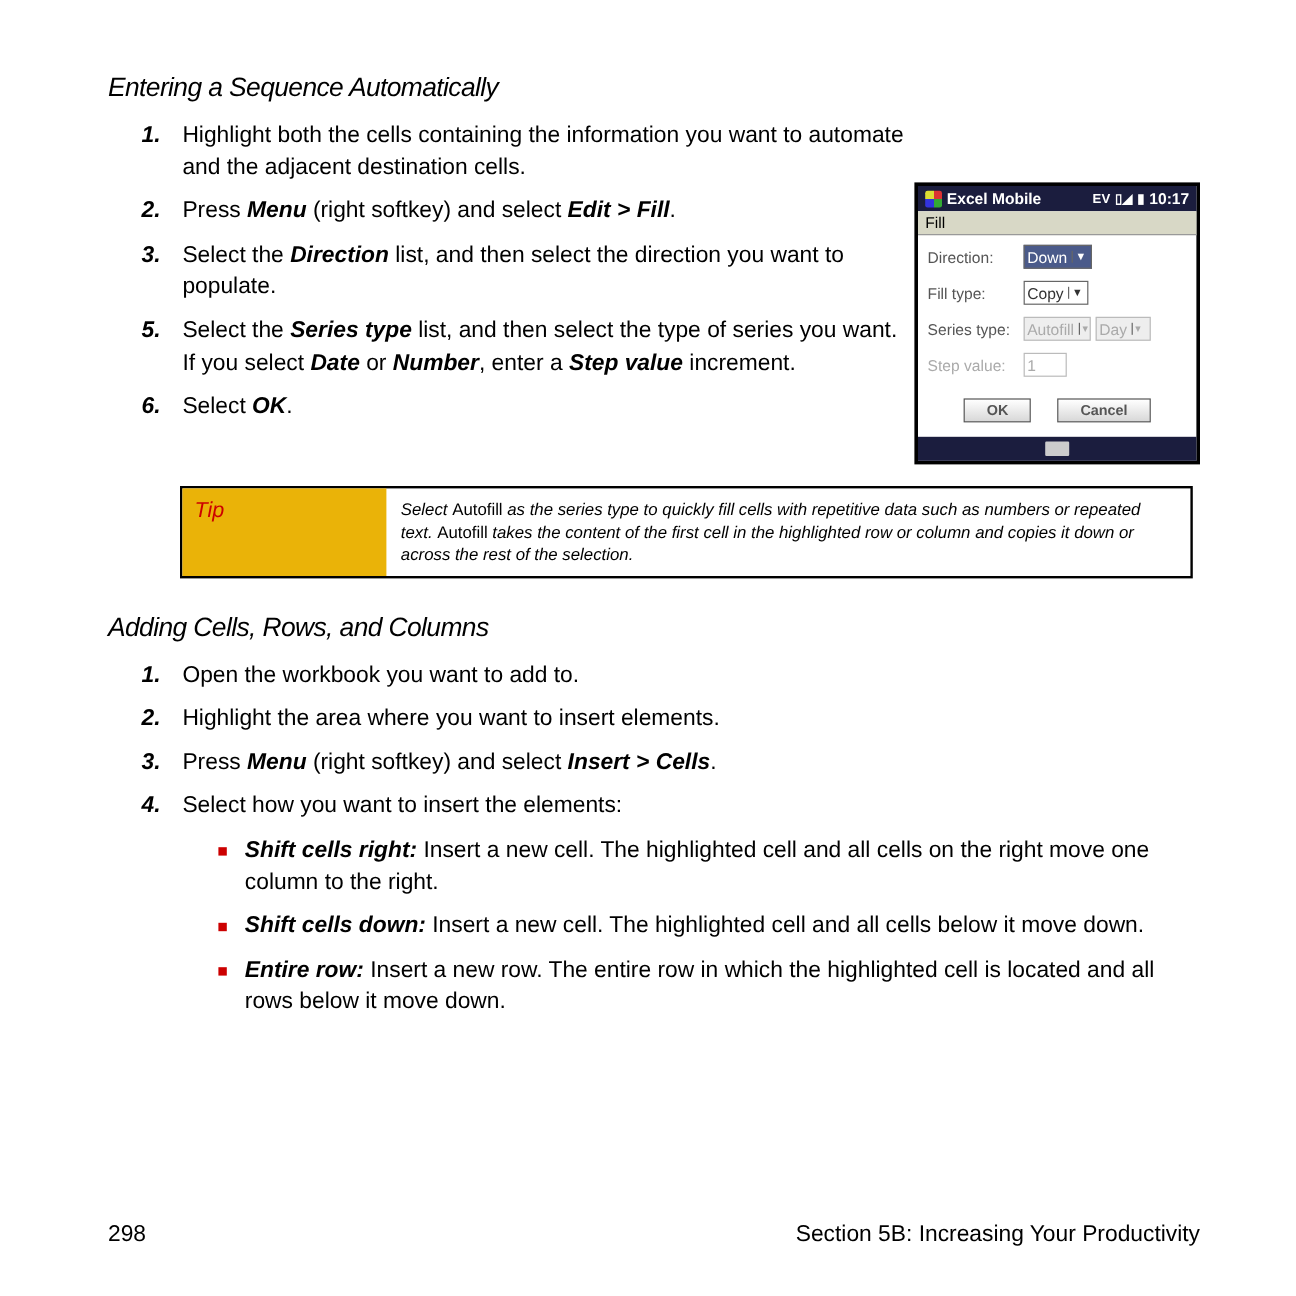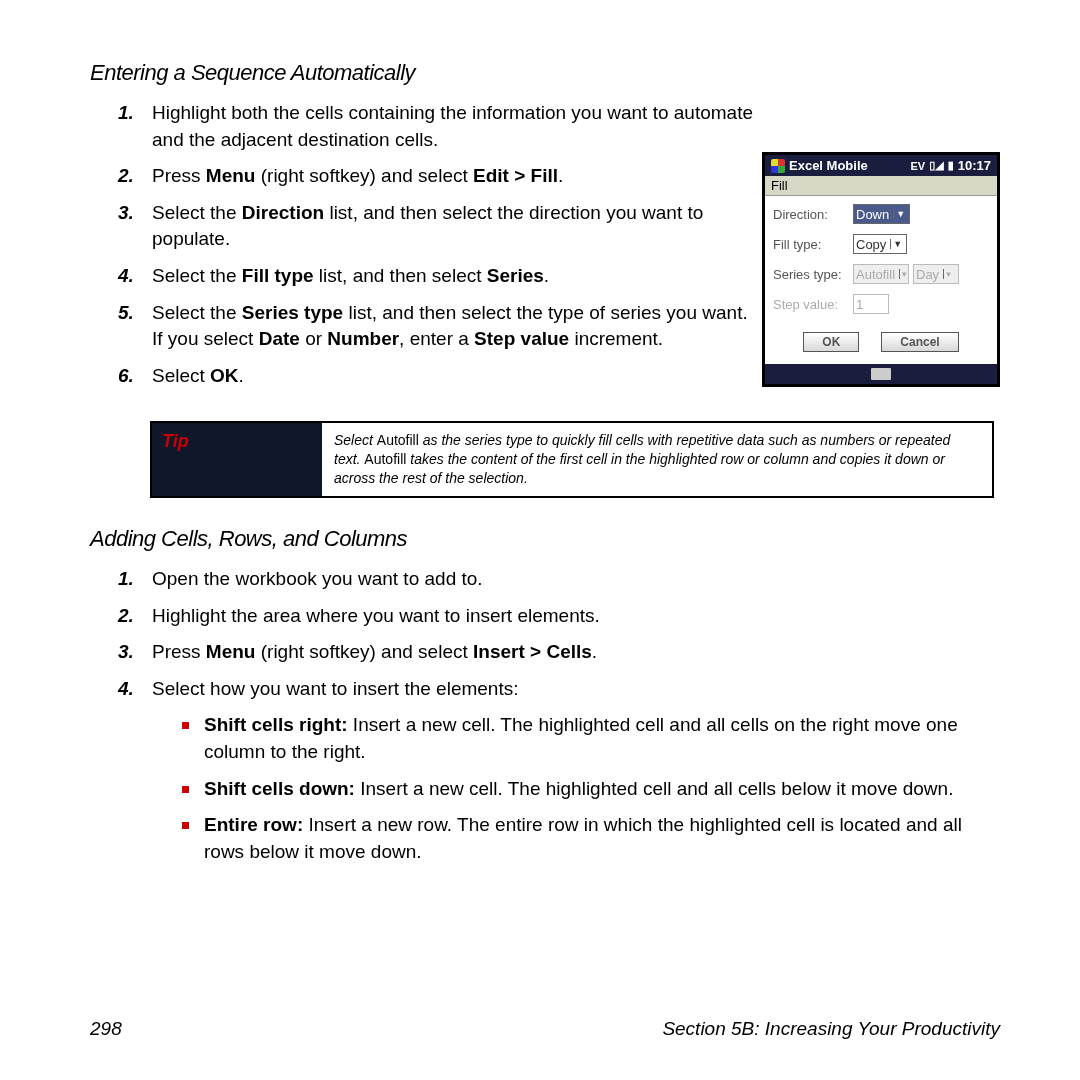--- a/index.html
+++ b/index.html
@@ -41,21 +41,21 @@
     position: relative;
     list-style: none;
   }
   ol.steps > li::before {
     content: attr(data-num) '.';
     font-weight: bold;
     font-style: italic;
     position: absolute;
     left: -34px;
   }
-  .bi { font-weight: bold; }
+  .bi { font-weight: bold; font-style: italic; }
   .device {
     width: 238px;
     flex: 0 0 238px;
     margin-top: 52px;
   }
   .device-frame {
     border: 3px solid #000;
     background: #fff;
   }
   .device-titlebar {
@@ -149,24 +149,24 @@
     border-radius: 1px;
   }
 
   .tip-box {
     margin: 18px 0 28px 60px;
     border: 2px solid #000;
     display: flex;
     width: 840px;
   }
   .tip-label {
-    background: #0f172a;
+    background: #eab308;
     color: #c00;
     font-style: italic;
-    font-weight: bold;
+    font-weight: normal;
     width: 150px;
     flex: 0 0 150px;
     padding: 8px 10px;
     font-size: 18px;
   }
   .tip-body {
     font-style: italic;
     font-size: 14px;
     padding: 8px 12px;
     line-height: 1.35;
@@ -194,44 +194,40 @@
     background: #c00;
   }
 
   .footer {
     position: absolute;
     bottom: 40px;
     left: 90px;
     right: 80px;
     display: flex;
     justify-content: space-between;
-    font-style: italic;
     font-size: 19px;
     gap: 38px;
   }
 </style>
 </head>
 <body>
 
 <div class="page">
 
   <h2 class="section-title">Entering a Sequence Automatically</h2>
 
   <div class="two-col">
     <div class="steps-col">
       <ol class="steps">
         <li data-num="1"><span>Highlight both the cells containing the information you want to automate and the adjacent destination cells.</span></li>
         <li data-num="2">
           <span>Press </span><span class="bi">Menu</span><span> (right softkey) and select </span><span class="bi">Edit</span><span class="bi"> &gt; </span><span class="bi">Fill</span><span>.</span>
         </li>
         <li data-num="3">
           <span>Select the </span><span class="bi">Direction</span><span> list, and then select the direction you want to populate.</span>
-        </li>
-        <li data-num="4">
-          <span>Select the </span><span class="bi">Fill type</span><span> list, and then select </span><span class="bi">Series</span><span>.</span>
         </li>
         <li data-num="5">
           <span>Select the </span><span class="bi">Series type</span><span> list, and then select the type of series you want. If you select </span><span class="bi">Date</span><span> or </span><span class="bi">Number</span><span>, enter a </span><span class="bi">Step value</span><span> increment.</span>
         </li>
         <li data-num="6">
           <span>Select </span><span class="bi">OK</span><span>.</span>
         </li>
       </ol>
     </div>
 

